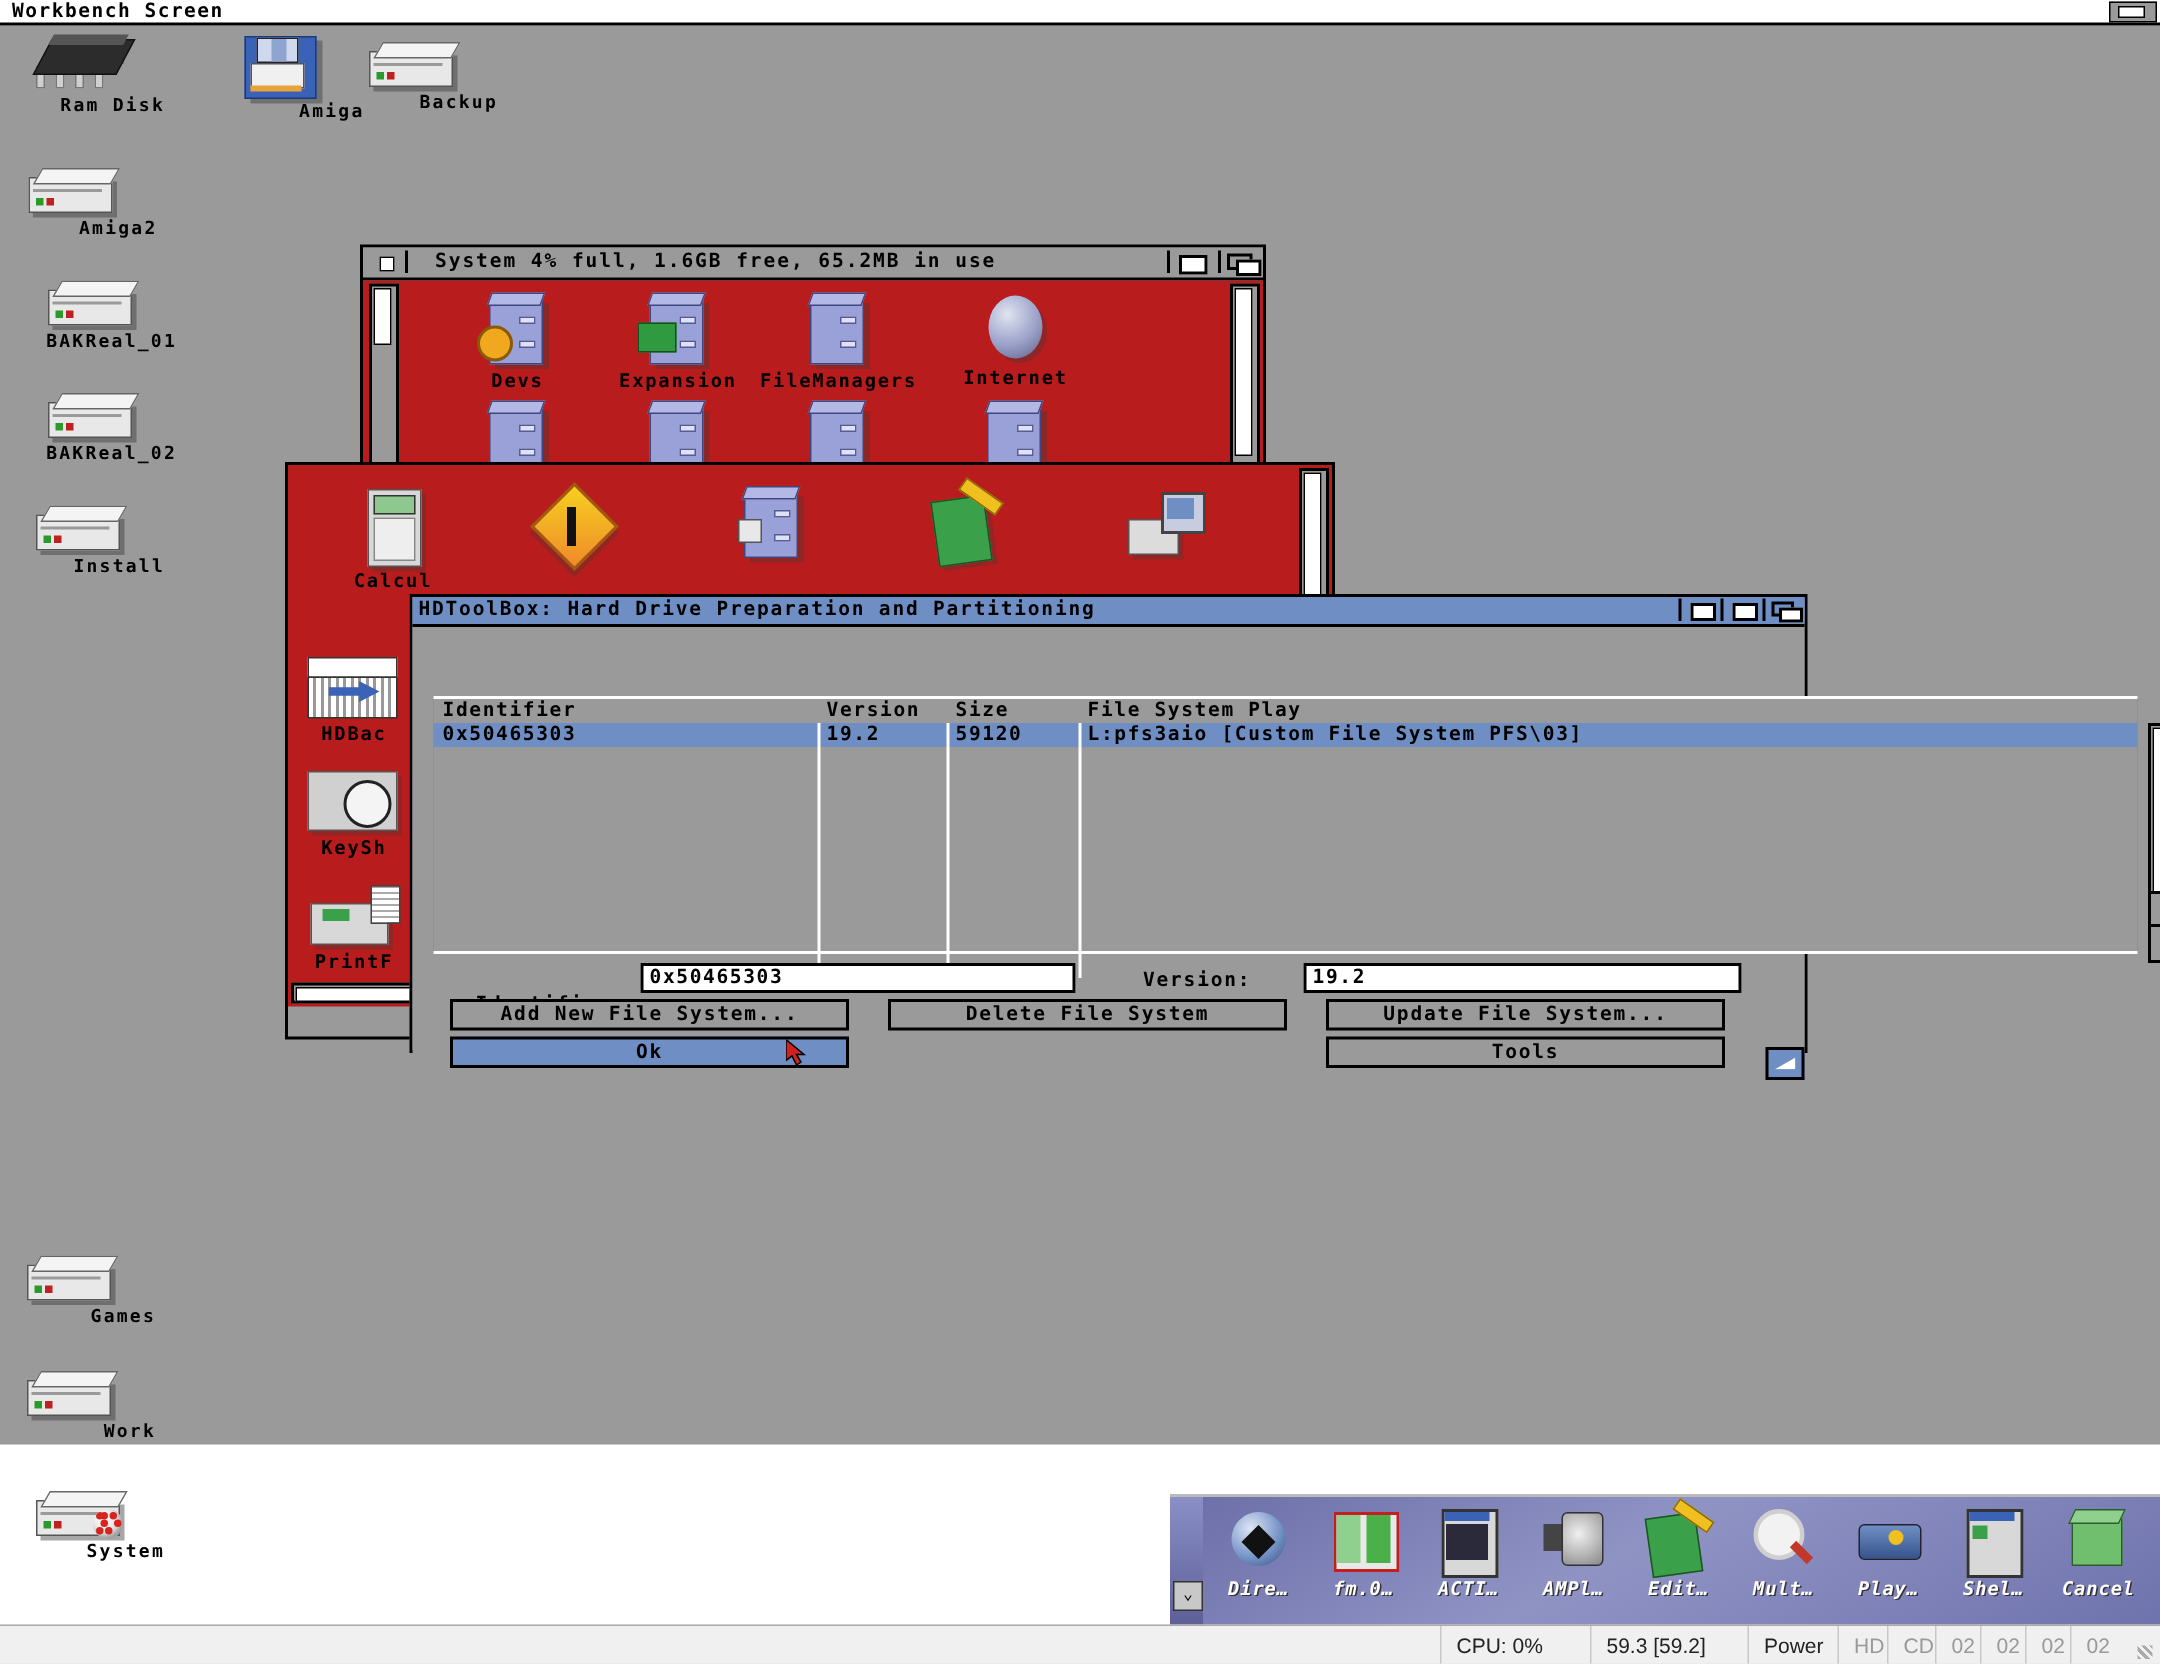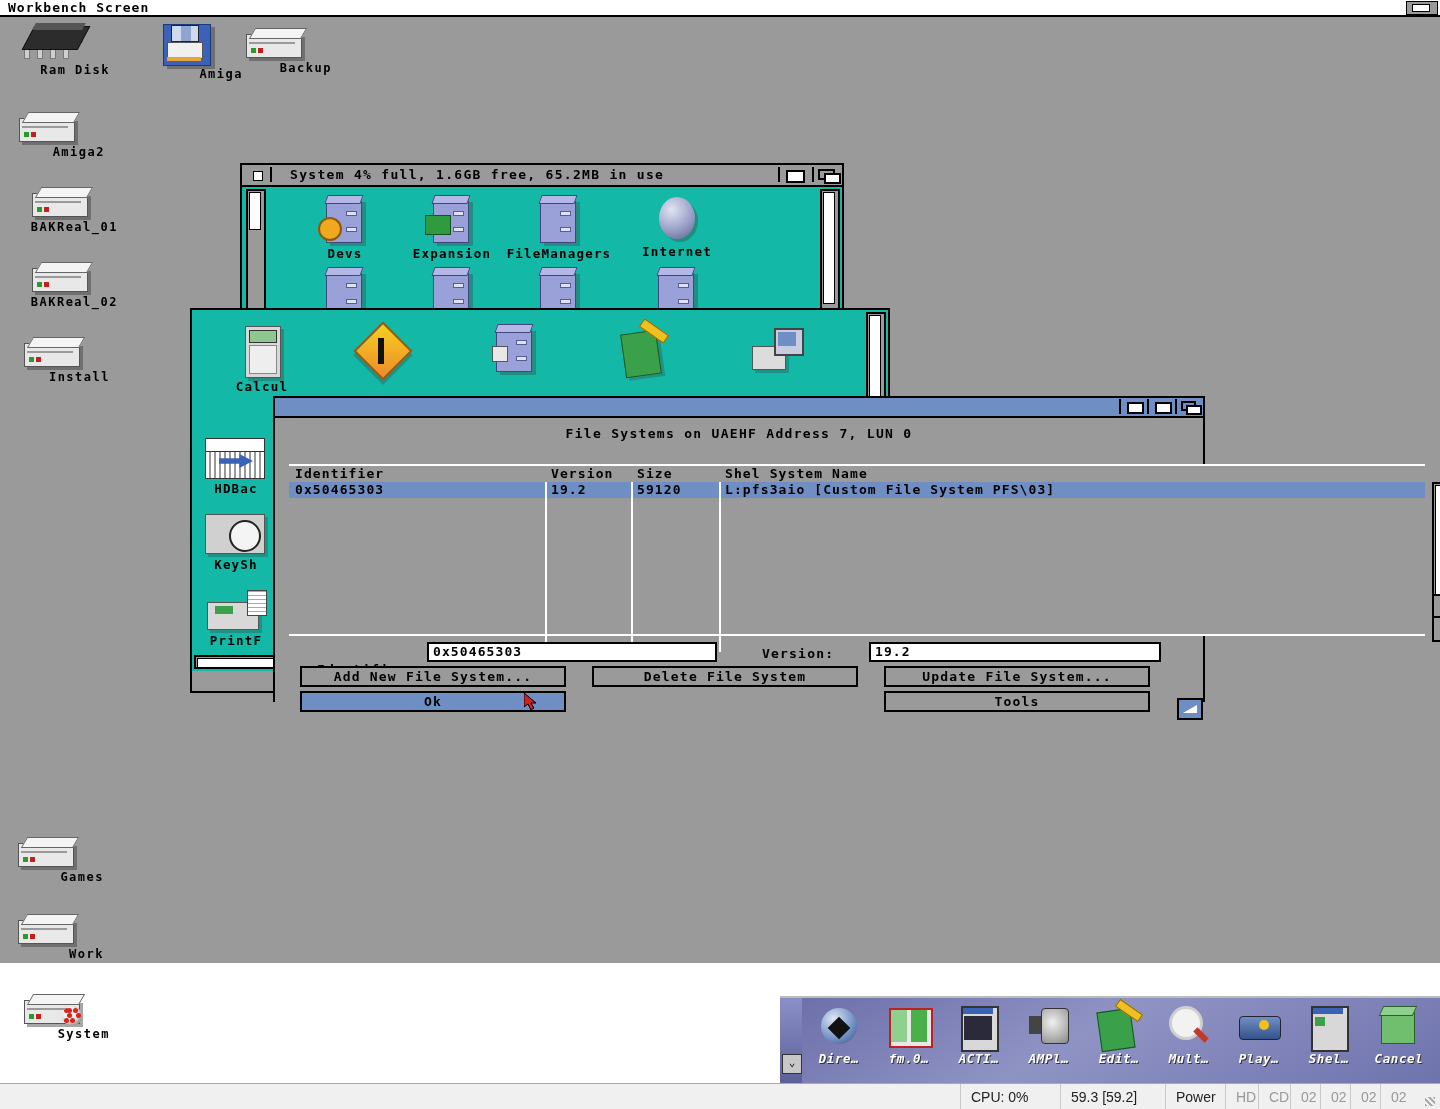--- a/index.html
+++ b/index.html
@@ -59,21 +59,21 @@
   .wtitle .t{position:absolute;left:48px;top:2px;font-size:13px;font-weight:bold;
      letter-spacing:1.3px;color:#000;line-height:16px;white-space:nowrap;}
   .wclose{position:absolute;left:2px;top:2px;width:26px;height:15px;background:#9a9a9a;
      border-right:2px solid #000;}
   .wclose i{position:absolute;left:9px;top:4px;width:8px;height:8px;background:#fff;
      border:1px solid #000;}
   .wg{position:absolute;top:2px;width:28px;height:15px;background:#9a9a9a;border-left:2px solid #000;}
   .wg .a{position:absolute;left:6px;top:3px;width:15px;height:9px;background:#fff;border:2px solid #000;}
   .wg .b{position:absolute;left:4px;top:2px;width:13px;height:7px;background:#9a9a9a;border:2px solid #000;}
   .wg .c{position:absolute;left:10px;top:6px;width:13px;height:7px;background:#fff;border:2px solid #000;}
-  .wbody{position:relative;overflow:hidden;background:#14b8a6;}
+  .wbody{position:relative;overflow:hidden;background:#b91c1c;}
   .icobox{position:absolute;text-align:center;width:110px;}
   .icobox .lbl{font-size:12.5px;font-weight:bold;letter-spacing:1.2px;color:#000;
      line-height:14px;white-space:nowrap;}
 
   
   .drawer{width:46px;height:52px;margin:0 auto;position:relative;}
   .drawer .d1{position:absolute;left:4px;top:4px;width:34px;height:42px;background:#9aa0d8;
      border:1px solid #41467e;box-shadow:4px 3px 0 rgba(60,60,60,.35);}
   .drawer .dt{position:absolute;left:4px;top:0px;width:34px;height:7px;background:#b4b8e6;
      border:1px solid #41467e;transform:skewX(-20deg);}
@@ -436,41 +436,41 @@
         <div class="thumb" style="top:1px;width:10px;height:300px;"></div>
       </div>
       <div style="position:absolute;left:2px;bottom:2px;width:660px;height:14px;background:#9a9a9a;border:2px solid #000;box-sizing:border-box;">
         <div style="position:absolute;left:1px;top:1px;width:600px;height:8px;background:#fff;border:1px solid #000;"></div>
       </div>
     </div>
   </div>
 
   <div class="dlg">
     <div class="dlg-tb">
+      <div class="tt">HDToolBox: Hard Drive Preparation and Partitioning</div>
       <div class="dlg-g" style="right:56px;">
           <div class="a"></div>
         </div>
       <div class="dlg-g" style="right:28px;">
           <div class="a"></div>
         </div>
       <div class="dlg-g" style="right:0px;">
           <div class="b"></div>
           <div class="c"></div>
         </div>
     </div>
 
     <div class="dlg-inner">
-      <div class="dlg-head">File Systems on UAEHF Address 7, LUN 0</div>
 
       <div class="lv">
         <div class="lv-hdr">
           <div class="col" style="left:6px;">Identifier</div>
           <div class="col" style="left:262px;">Version</div>
           <div class="col" style="left:348px;">Size</div>
-          <div class="col" style="left:436px;">Shel System Name</div>
+          <div class="col" style="left:436px;">File System Play</div>
         </div>
         <div class="lv-body">
           <div class="lv-row">
             <div class="cell" style="left:6px;">0x50465303</div>
             <div class="cell" style="left:262px;">19.2</div>
             <div class="cell" style="left:348px;">59120</div>
             <div class="cell" style="left:436px;">L:pfs3aio [Custom File System PFS\03]</div>
           </div>
           <div class="vline" style="left:256px;"></div>
           <div class="vline" style="left:342px;"></div>

